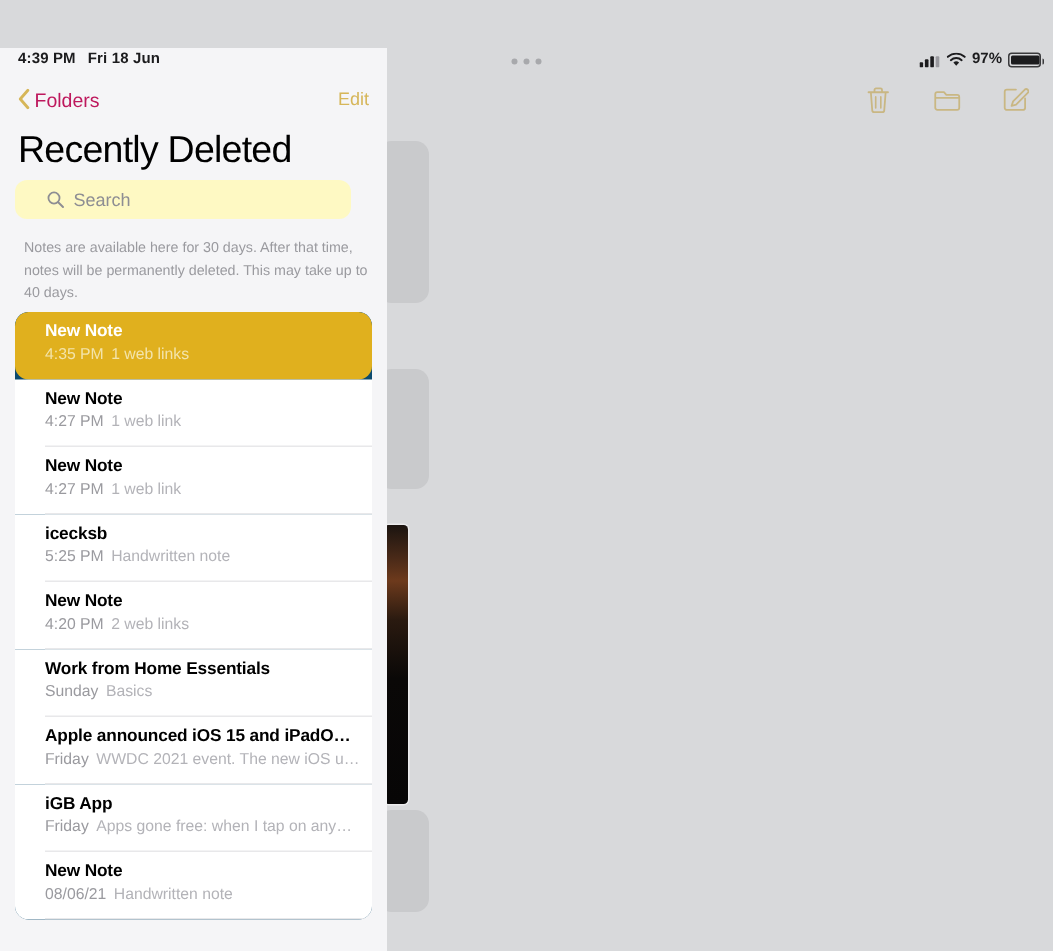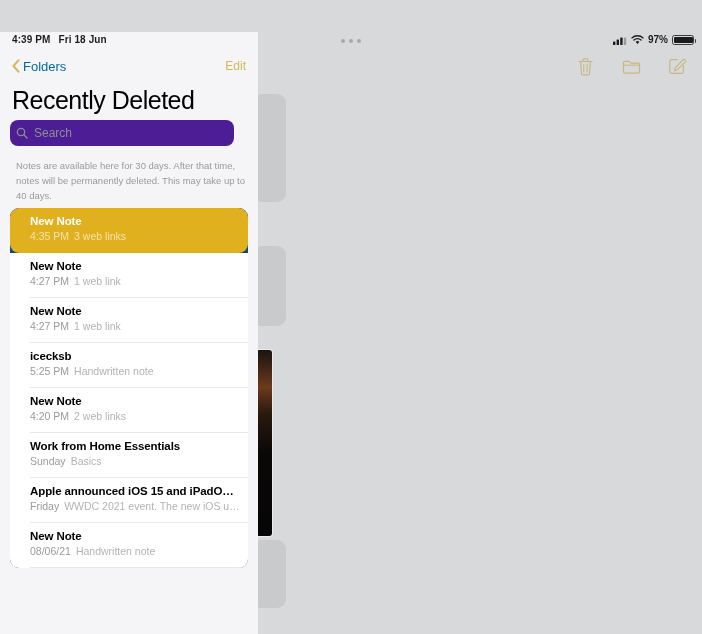--- a/index.html
+++ b/index.html
@@ -86,35 +86,35 @@
     background:#f5f5f7;
     z-index:20;
     overflow:hidden;
   }
   .nav-row {
     position:absolute; left:0; top:22px; width:258px; height:24px;
     display:flex; align-items:center; justify-content:space-between;
     padding:0 12px;
   }
   .back-btn { display:flex; align-items:center; gap:3px; cursor:pointer; }
-  .back-label { font-size:13px; color:#0369a1; }
+  .back-label { font-size:13px; color:#be185d; }
   .edit-btn { font-size:12px; color:#d6b659; cursor:pointer; }
 
   .page-title {
     position:absolute; left:12px; top:54px;
     font-size:25px; font-weight:normal; color:#000;
     letter-spacing:-.5px;
   }
 
   .search {
     position:absolute; left:10px; top:88px;
     width:224px; height:26px;
-    background:#4c1d95; border-radius:8px;
+    background:#fef9c3; border-radius:8px;
     display:flex; align-items:center; gap:6px;
-    padding:0 6px; cursor:text;
+    padding:0 21px; cursor:text;
   }
   .search-ph { font-size:12px; color:#8e8e93; }
 
   .info-text {
     position:absolute; left:16px; top:126px;
     width:230px;
     font-size:9.5px; line-height:15px; color:#9a9a9f;
   }
 
   
@@ -247,21 +247,21 @@
         <path d="M7.8 7.8 L11 11" stroke="#8e8e93" stroke-width="1.3" stroke-linecap="round"></path>
       </svg>
       <span class="search-ph">Search</span>
     </div>
 
     <div class="info-text">Notes are available here for 30 days. After that time, notes will be permanently deleted. This may take up to 40 days.</div>
 
     <div class="notes-list" id="notes-list">
         <div class="note-row selected">
           <div class="note-title">New Note</div>
-          <div class="note-sub"><span class="date">4:35 PM</span><span class="snippet">3 web links</span></div>
+          <div class="note-sub"><span class="date">4:35 PM</span><span class="snippet">1 web links</span></div>
         </div>
         <div class="note-row">
           <div class="note-title">New Note</div>
           <div class="note-sub"><span class="date">4:27 PM</span><span class="snippet">1 web link</span></div>
           <div class="sep"></div>
         </div>
         <div class="note-row">
           <div class="note-title">New Note</div>
           <div class="note-sub"><span class="date">4:27 PM</span><span class="snippet">1 web link</span></div>
           <div class="sep"></div>
@@ -280,20 +280,25 @@
           <div class="note-title">Work from Home Essentials</div>
           <div class="note-sub"><span class="date">Sunday</span><span class="snippet">Basics</span></div>
           <div class="sep"></div>
         </div>
         <div class="note-row">
           <div class="note-title">Apple announced iOS 15 and iPadO…</div>
           <div class="note-sub"><span class="date">Friday</span><span class="snippet">WWDC 2021 event. The new iOS u…</span></div>
           <div class="sep"></div>
         </div>
         <div class="note-row">
+          <div class="note-title">iGB App</div>
+          <div class="note-sub"><span class="date">Friday</span><span class="snippet">Apps gone free: when I tap on any…</span></div>
+          <div class="sep"></div>
+        </div>
+        <div class="note-row">
           <div class="note-title">New Note</div>
           <div class="note-sub"><span class="date">08/06/21</span><span class="snippet">Handwritten note</span></div>
           <div class="sep"></div>
         </div>
       </div>
   </div>
 
   <div class="watermark">www.deuaq.com</div>
 </div>
 

